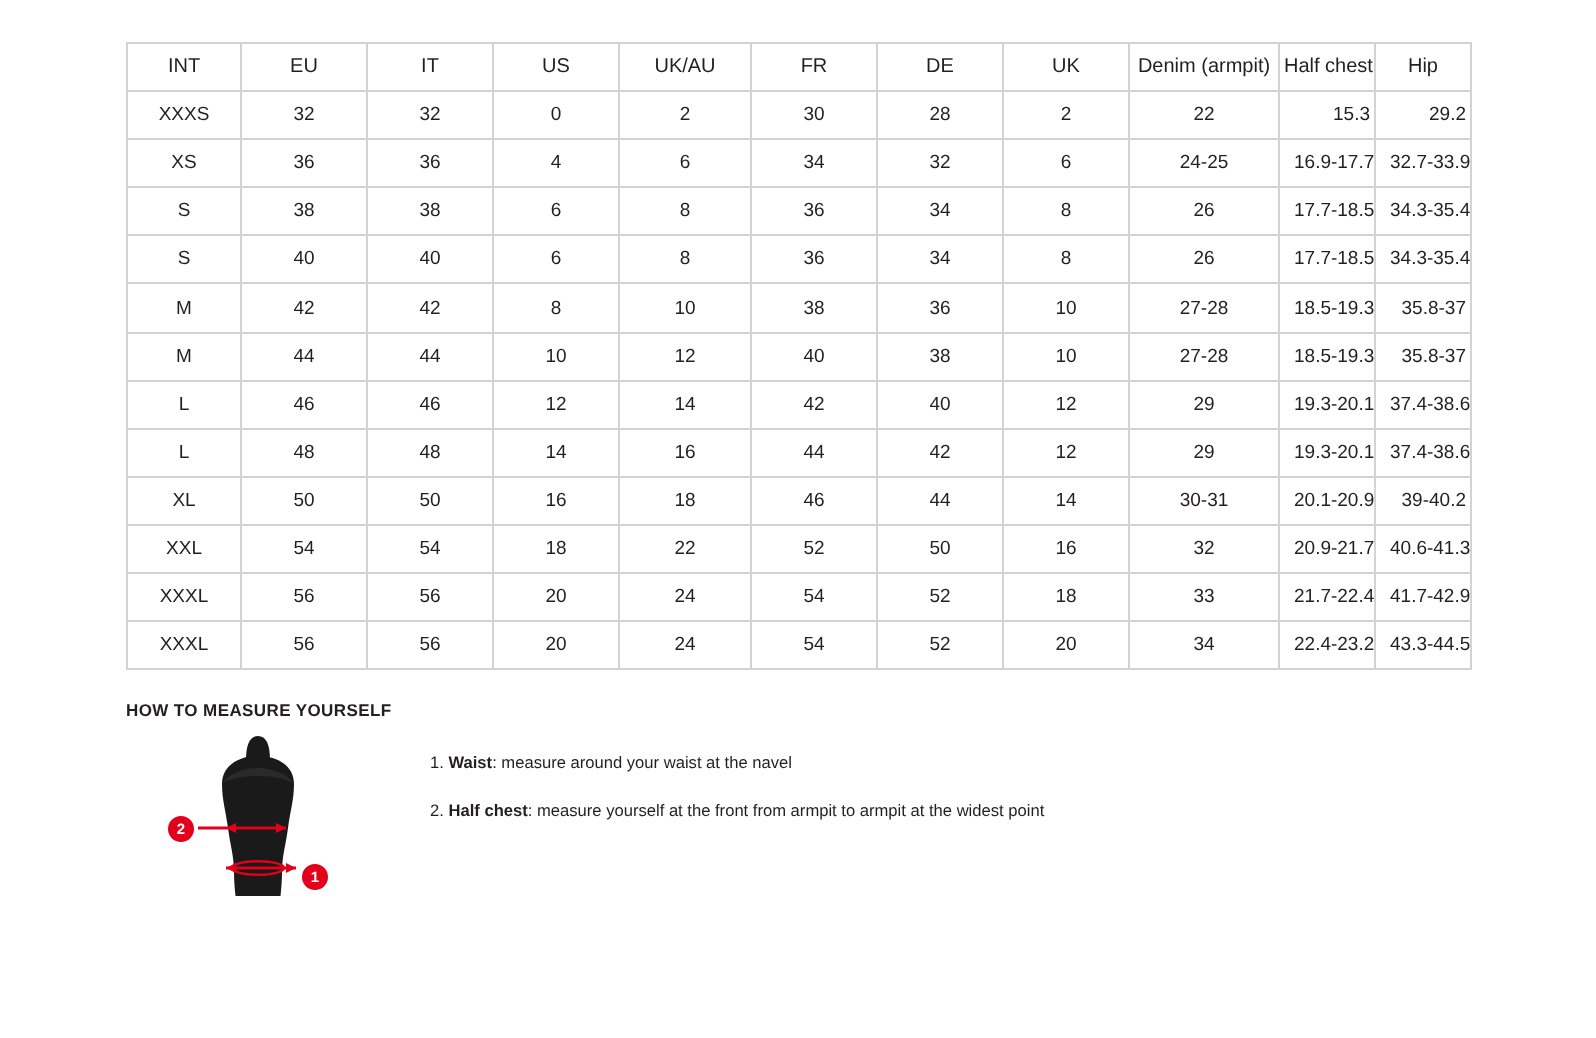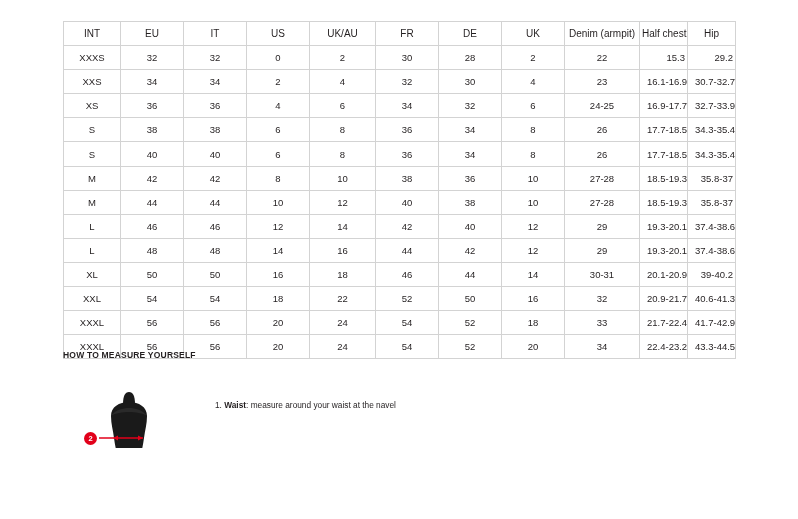--- a/index.html
+++ b/index.html
@@ -67,21 +67,21 @@
     position: absolute;
     left: 63px;
     top: 350px;
     width: 700px;
   }
   .howto-title {
     font-size: 8.5px;
     font-weight: bold;
     letter-spacing: 0.2px;
     color: #231f20;
-    margin-bottom: 26px;
+    margin-bottom: 2px;
   }
   .howto-body {
     position: relative;
     display: flex;
     align-items: flex-start;
   }
   .figure {
     position: relative;
     width: 130px;
     height: 135px;
@@ -161,33 +161,20 @@
           <td>0</td>
           <td>2</td>
           <td>30</td>
           <td>28</td>
           <td>2</td>
           <td>22</td>
           <td class="left-pad">15.3</td>
           <td class="left-pad">29.2</td>
         </tr>
         <tr>
-          <td>XXS</td>
-          <td>34</td>
-          <td>34</td>
-          <td>2</td>
-          <td>4</td>
-          <td>32</td>
-          <td>30</td>
-          <td>4</td>
-          <td>23</td>
-          <td class="left-pad">16.1-16.9</td>
-          <td class="left-pad">30.7-32.7</td>
-        </tr>
-        <tr>
           <td>XS</td>
           <td>36</td>
           <td>36</td>
           <td>4</td>
           <td>6</td>
           <td>34</td>
           <td>32</td>
           <td>6</td>
           <td>24-25</td>
           <td class="left-pad">16.9-17.7</td>
@@ -368,18 +355,22 @@
         <div class="badge badge-1">1</div>
         <div class="badge badge-2">2</div>
         <div class="badge badge-3">3</div>
       </div>
 
       <div class="steps">
         <div class="step">
           <span>1.</span>
           <b>Waist</b><span>: measure around your waist at the navel</span>
         </div>
+        <div class="step">
+          <span>2.</span>
+          <b>Half chest</b><span>: measure yourself at the front from armpit to armpit at the widest point</span>
+        </div>
       </div>
 
     </div>
   </div>
 
 </div>
 
 </body></html>

